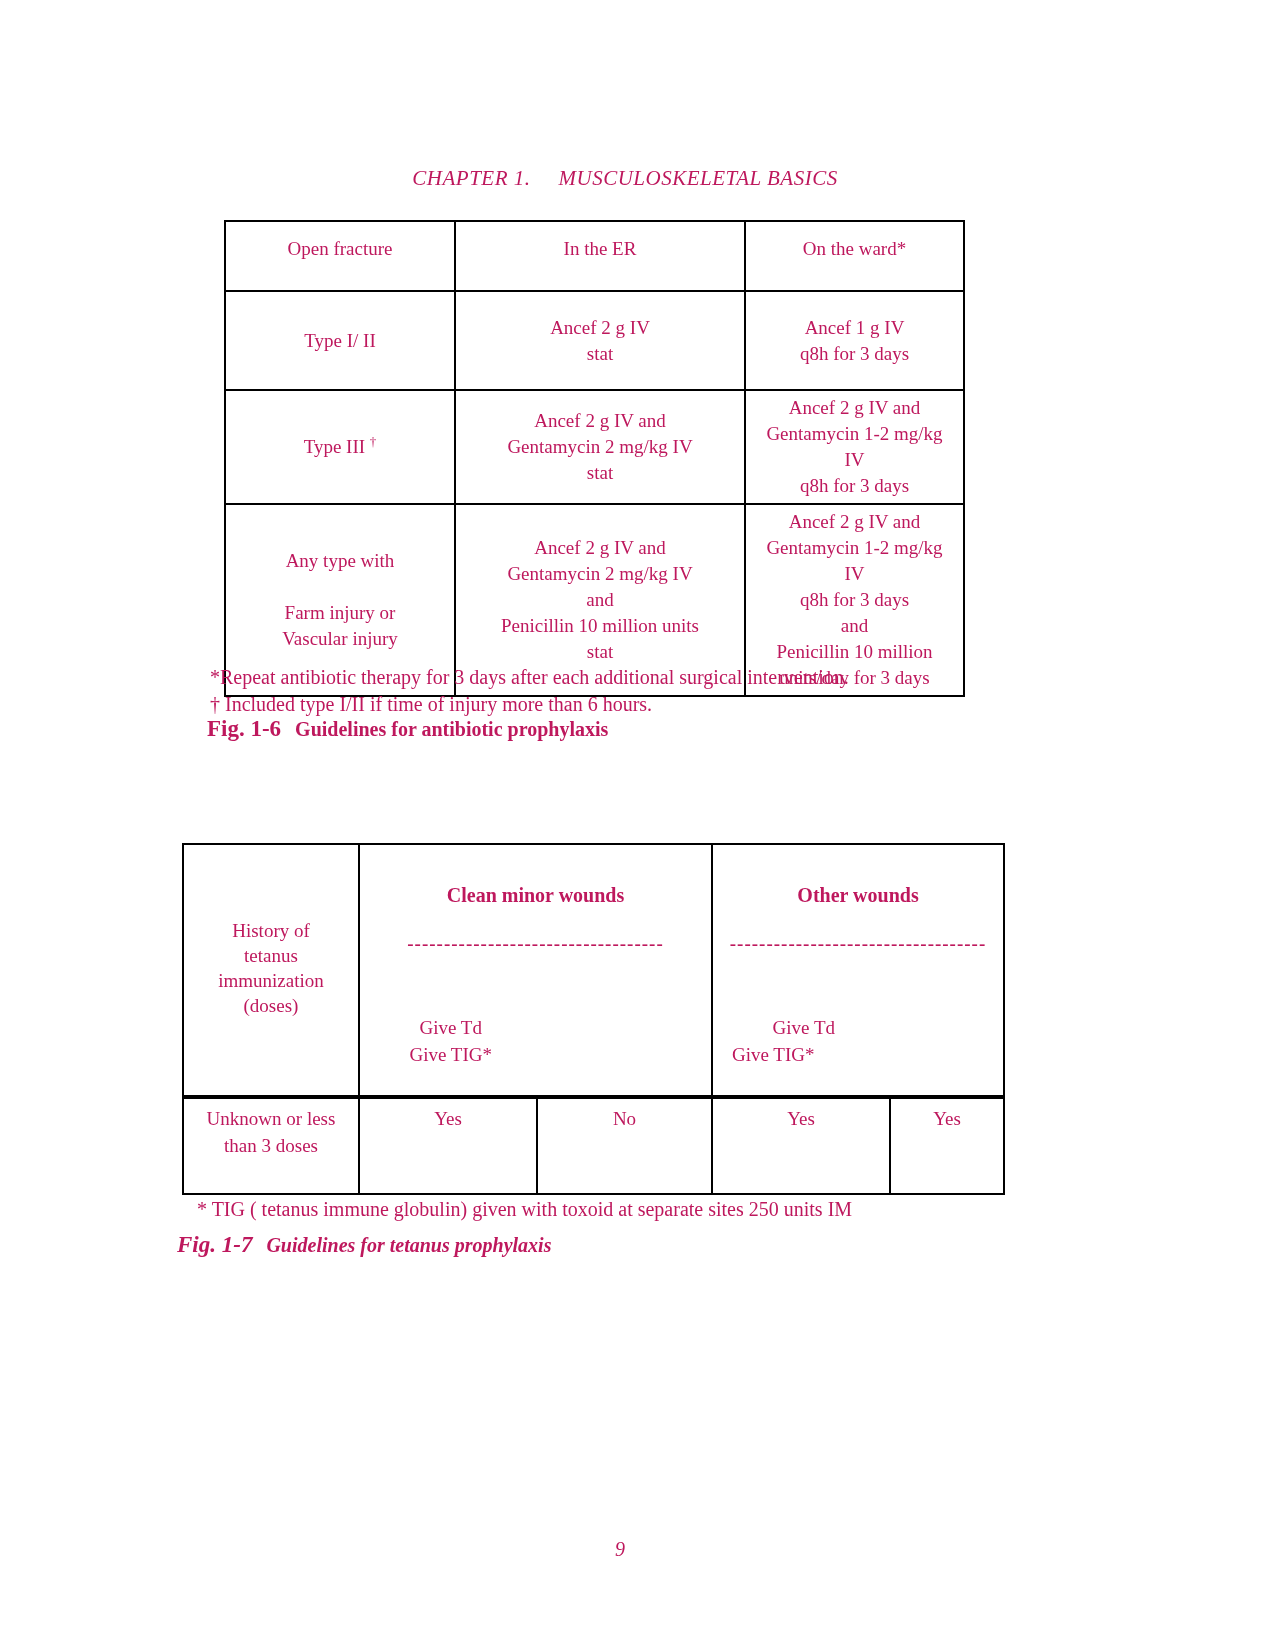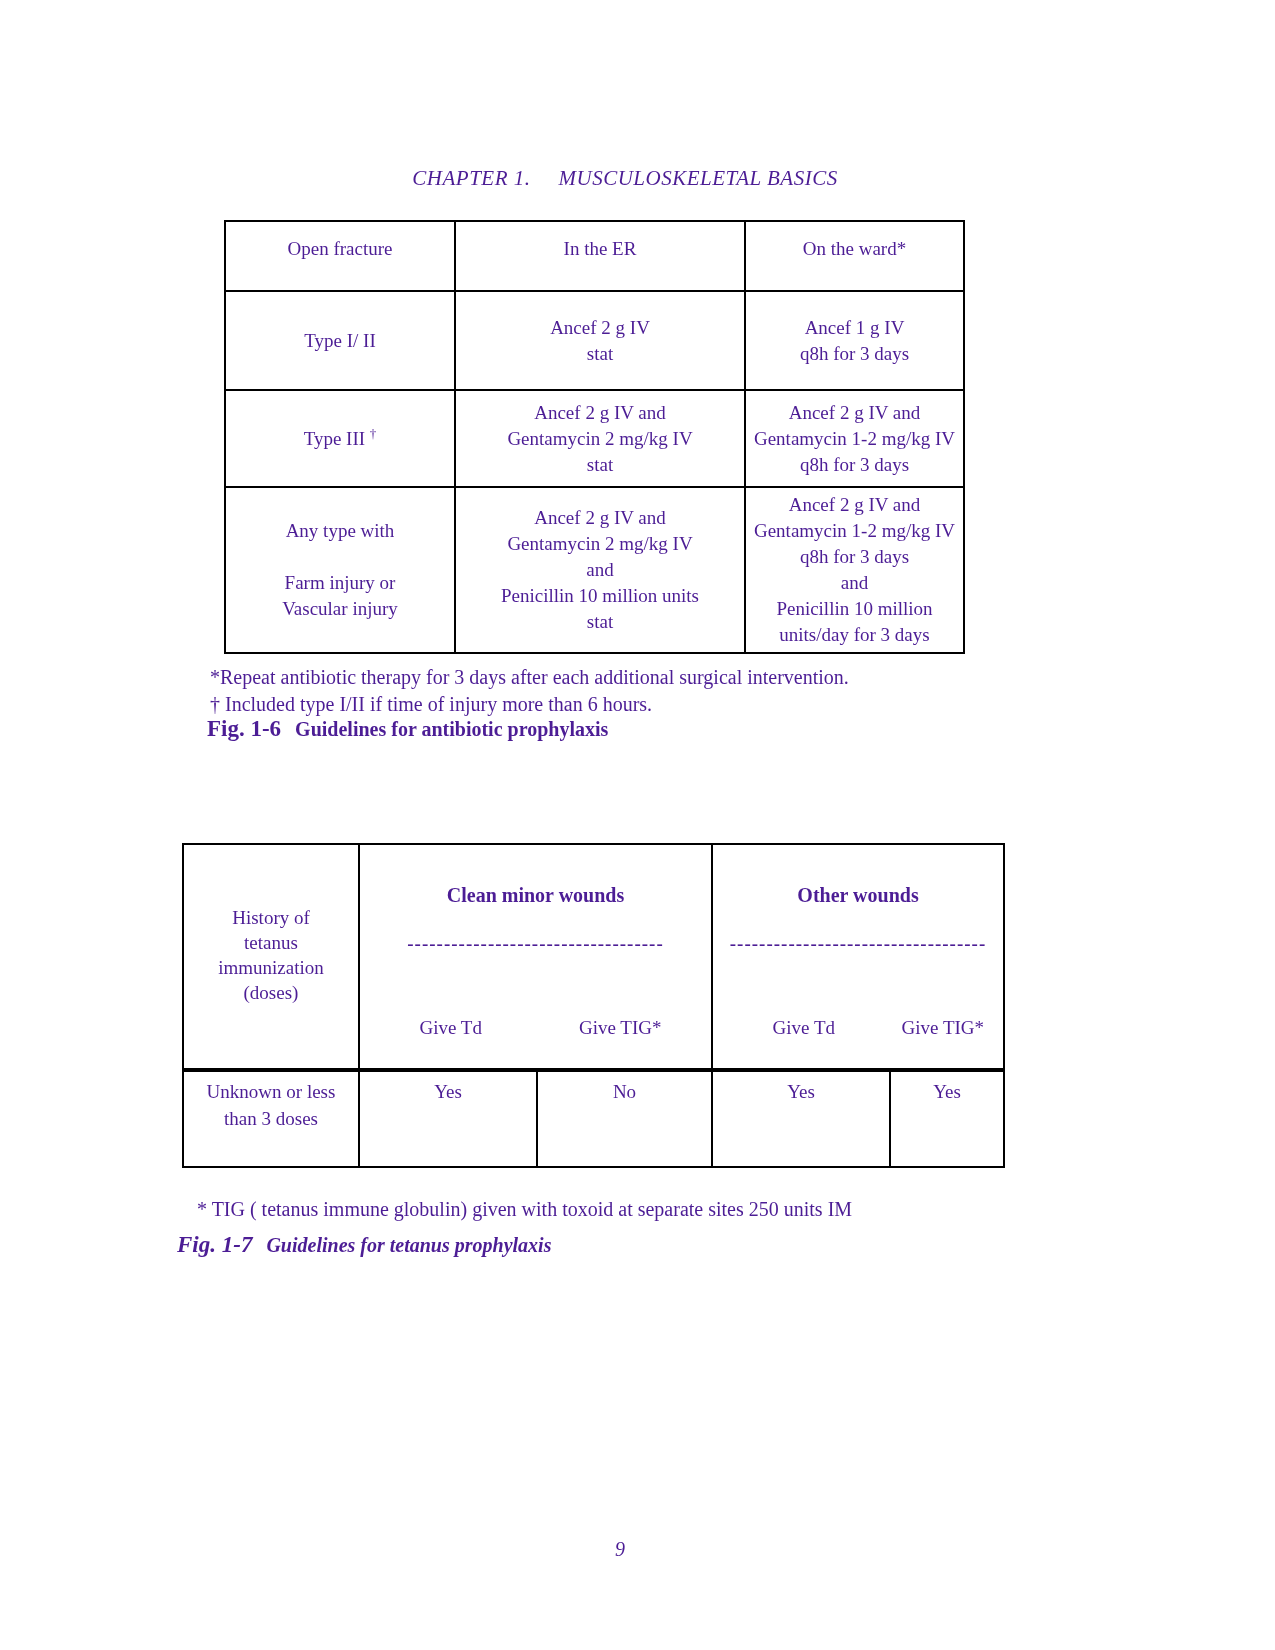--- a/index.html
+++ b/index.html
@@ -1,36 +1,36 @@
 <!DOCTYPE html>
 <html><head>
 <meta charset="utf-8">
 <style>
   html,body{margin:0;padding:0;background:#e8e8e8;}
   .page{
     position:relative;
     width:1275px;height:1650px;
     background:#ffffff;
     font-family:"Liberation Serif", serif;
-    color:#4c1d95;
+    color:#be185d;
     overflow:hidden;
     margin:0 auto;
   }
   
   .chapter{
     position:absolute;left:0;top:166px;width:1250px;
     text-align:center;font-style:italic;font-size:21px;
     letter-spacing:.5px;
   }
   .chapter .chap-num{margin-right:28px;}
 
   
   table{border-collapse:collapse;table-layout:fixed;}
   td{border:2px solid #000;text-align:center;white-space:pre-line;
-     font-size:19px;line-height:26px;padding:4px 4px;}
+     font-size:19px;line-height:26px;padding:4px 13px;}
   .t1{position:absolute;left:224px;top:220px;width:739px;}
   .t1 td{vertical-align:middle;}
   .t1 tr.hdr td{vertical-align:top;padding-top:14px;}
   sup{font-size:13px;line-height:0;vertical-align:super;}
 
   
   .fn{position:absolute;font-size:20px;line-height:27px;white-space:pre-line;}
   #fn1{left:210px;top:664px;}
   #fn2{left:197px;top:1196px;}
   .cap{position:absolute;font-weight:bold;}
@@ -40,21 +40,21 @@
   .cap-text{font-size:20px;margin-left:14px;}
 
   
   .t2{position:absolute;left:182px;top:843px;width:821px;}
   .t2 td{vertical-align:top;padding-top:6px;line-height:27px;}
   .t2 tr.hdr td{border-bottom:4px solid #000;}
   .t2 .corner{vertical-align:middle;line-height:25px;padding-top:0;margin-top:9px;}
   .t2 .group-cell{padding:10px 6px 0;}
   .gt{font-weight:bold;font-size:20px;line-height:26px;}
   .gr{font-weight:bold;font-size:19px;line-height:18px;letter-spacing:1px;overflow:hidden;}
-  .sub-row{display:flex;margin-top:34px;line-height:27px;}
+  .sub-row{display:flex;margin-top:34px;line-height:27px;flex-direction:column;}
   .sub-row span{text-align:center;}
   .g1 .s1,.g1 .s2{width:50%;}
   .g2 .s1{width:61%;}
   .g2 .s2{width:39%;}
 
   
   .pgnum{position:absolute;left:0;top:1538px;width:1240px;
          text-align:center;font-style:italic;font-size:20px;}
 </style>
 </head>

